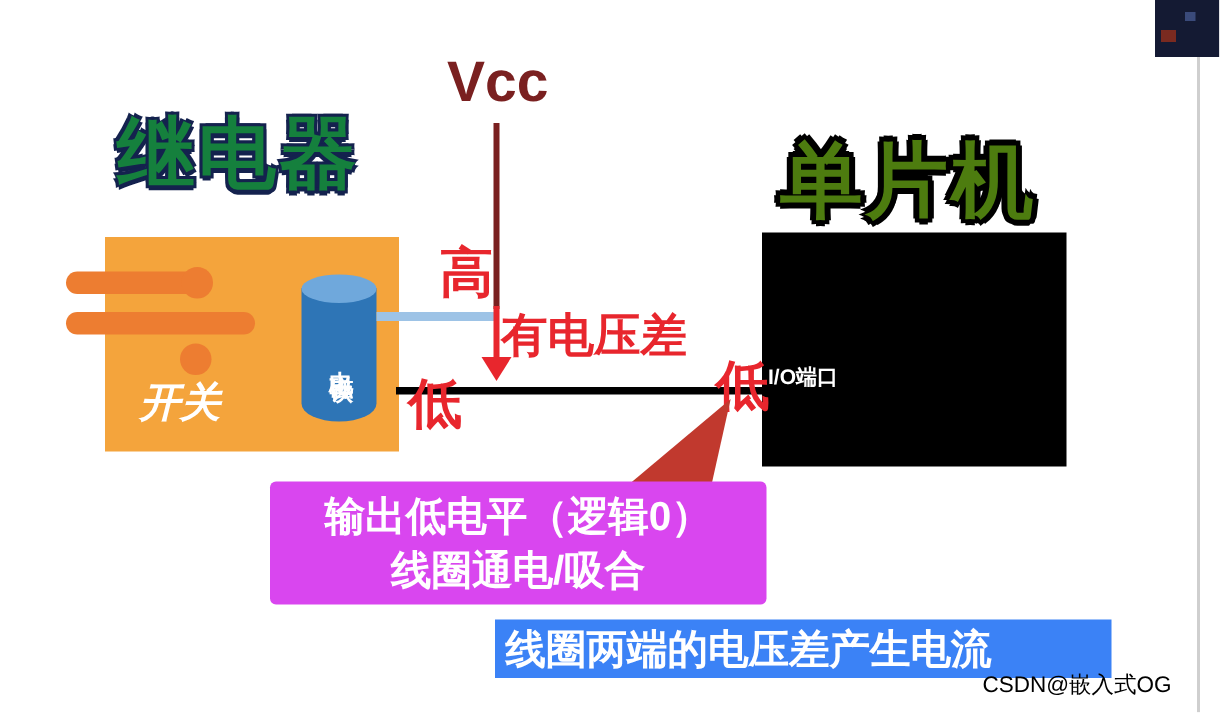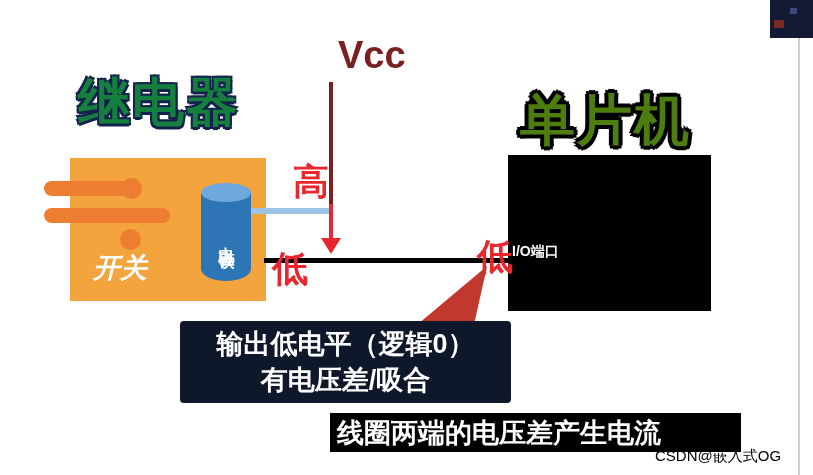--- a/index.html
+++ b/index.html
@@ -11,21 +11,21 @@
 
   
   .relay-title{
     left:78px;top:68px;font-size:52px;font-weight:900;color:#15803d;letter-spacing:2px;
     text-shadow:-2px -2px 0 #14224e,2px -2px 0 #14224e,-2px 2px 0 #14224e,2px 2px 0 #14224e,0 3px 0 #14224e;
   }
   .mcu-title{
     left:520px;top:84px;font-size:55px;font-weight:900;color:#4d7c0f;letter-spacing:2px;
     text-shadow:-3px -3px 0 #000,3px -3px 0 #000,-3px 3px 0 #000,3px 3px 0 #000,0 4px 0 #000,0 -4px 0 #000,4px 0 0 #000,-4px 0 0 #000;
   }
-  .vcc-label{left:298px;top:34px;font-size:38px;font-weight:bold;color:#7a2020;margin-left:40px;}
+  .vcc-label{left:298px;top:34px;font-size:38px;font-weight:bold;color:#7a2020;}
 
   
   .wire-v-dark{left:329px;top:82px;width:4px;height:124px;background:#7a2020;}
   .wire-v-red{left:329px;top:204px;width:4px;height:36px;background:#e8262d;}
   .arrow-down{left:321px;top:238px;width:0;height:0;
     border-left:10px solid transparent;border-right:10px solid transparent;border-top:16px solid #e8262d;}
   .wire-blue{left:251px;top:208px;width:80px;height:6px;background:#9dc3e6;}
   .wire-black{left:264px;top:258px;width:246px;height:5px;background:#000;}
 
   
@@ -53,26 +53,26 @@
     writing-mode:vertical-rl;text-orientation:upright;display:flex;align-items:center;justify-content:center;
     letter-spacing:3px;}
 
   
   .mcu-box{left:508px;top:155px;width:203px;height:156px;background:#000000;}
   .io-label{left:512px;top:243px;font-size:14px;font-weight:bold;color:#ffffff;z-index:4;}
 
   
   .callout-tail{left:418px;top:266px;width:72px;height:58px;background:#c1392e;
     clip-path:polygon(0% 100%, 78% 100%, 96% 0%);z-index:6;}
-  .callout-box{left:180px;top:321px;width:331px;height:82px;background:#0f172a;border-radius:4px;
+  .callout-box{left:180px;top:321px;width:331px;height:82px;background:#d946ef;border-radius:4px;
     display:flex;flex-direction:column;align-items:center;justify-content:center;z-index:7;}
   .callout-box .line{color:#ffffff;font-weight:bold;font-size:27px;line-height:1.35;white-space:nowrap;}
 
   
-  .caption-bar{left:330px;top:413px;width:411px;height:39px;background:#000000;
+  .caption-bar{left:330px;top:413px;width:411px;height:39px;background:#3b82f6;
     display:flex;align-items:center;z-index:8;}
   .caption-bar .txt{color:#ffffff;font-size:27px;font-weight:bold;padding-left:7px;white-space:nowrap;}
 
   .watermark{left:655px;top:447px;font-size:15px;color:#000000;z-index:9;}
 
   
   .corner-thumb{left:770px;top:0;width:43px;height:38px;background:#141a33;z-index:10;}
   .corner-thumb .chip1{position:absolute;left:4px;top:20px;width:10px;height:8px;background:#7a2a20;}
   .corner-thumb .chip2{position:absolute;left:20px;top:8px;width:7px;height:6px;background:#3a4a7a;}
   .edge-line{left:798px;top:0;width:2px;height:475px;background:#cfcfcf;z-index:3;}
@@ -99,27 +99,28 @@
   <div class="abs wire-blue"></div>
   <div class="abs wire-black"></div>
   <div class="abs wire-v-dark"></div>
   <div class="abs wire-v-red"></div>
   <div class="abs arrow-down"></div>
 
   <div class="abs relay-title">继电器</div>
   <div class="abs mcu-title">单片机</div>
   <div class="abs vcc-label">Vcc</div>
   <div class="abs red-note high-label">高</div>
+  <div class="abs red-note vdiff-label">有电压差</div>
   <div class="abs red-note low-left">低</div>
   <div class="abs red-note low-right">低</div>
 
   <div class="abs callout-tail"></div>
   <div class="abs callout-box">
     <div class="line">输出低电平（逻辑0）</div>
-    <div class="line">有电压差/吸合</div>
+    <div class="line">线圈通电/吸合</div>
   </div>
 
   <div class="abs caption-bar">
     <div class="txt">线圈两端的电压差产生电流</div>
   </div>
   <div class="abs watermark">CSDN@嵌入式OG</div>
 
   <div class="abs corner-thumb">
     <div class="chip1"></div>
     <div class="chip2"></div>

